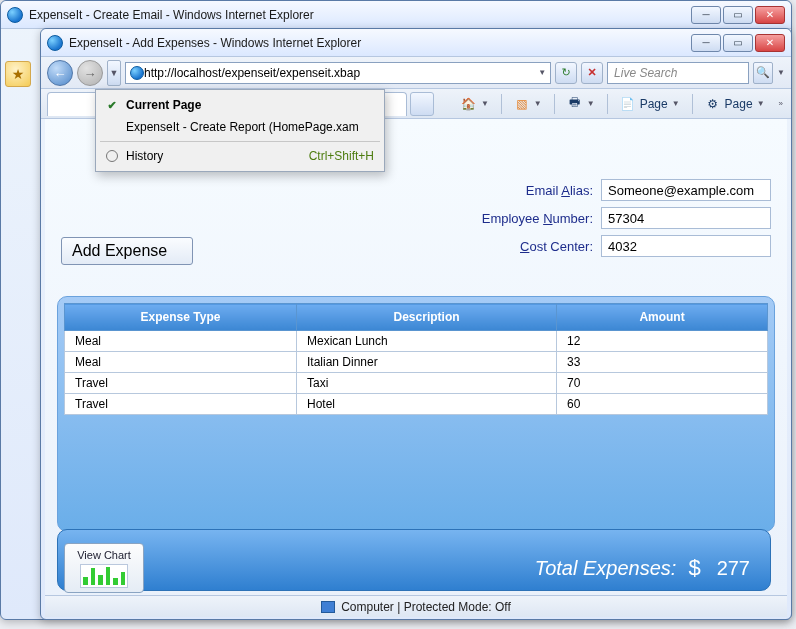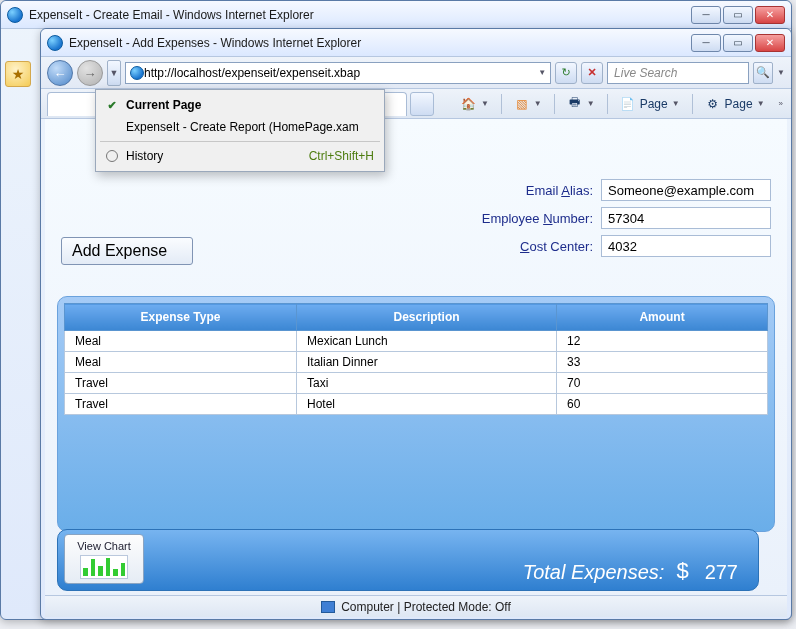--- a/index.html
+++ b/index.html
@@ -177,26 +177,26 @@
     color:#fff; font-weight:bold;
     padding:6px 10px;
     border:1px solid #5a95d0;
   }
   .tbl td {
     border:1px solid #b7c8dd;
     padding:3px 10px;
   }
   
   .totalsbar {
-    position:absolute; left:12px; right:28px; top:410px;
+    position:absolute; left:12px; right:16px; top:410px;
     height:62px;
     border-radius:10px;
     background: linear-gradient(#77b4f0,#2f7fd0);
     border:1px solid #2c72b7;
-    display:flex; align-items:flex-end; padding:22px 20px 6px 6px;
+    display:flex; align-items:center; padding:22px 20px 6px 6px;
     color:#fff;
   }
   .viewchartbtn {
     width:80px;height:50px;
     border:1px solid #8aa4c2; border-radius:4px;
     background:linear-gradient(#fdfdfd,#e5ecf5);
     display:flex; flex-direction:column; align-items:center; justify-content:center;
     color:#223; font-size:11px; gap:3px;
   }
   .charticon {

